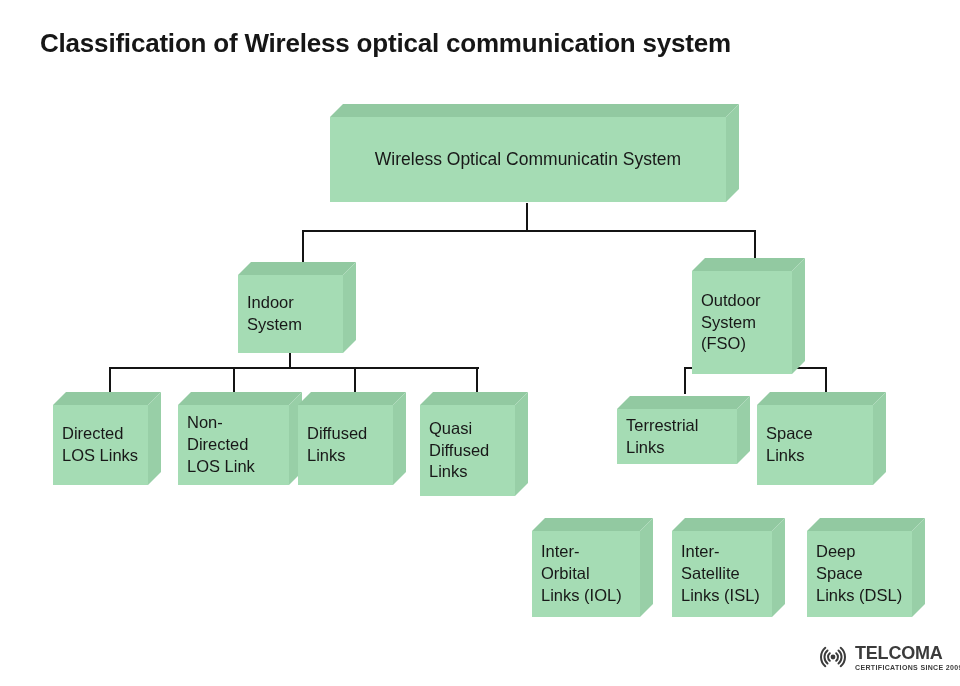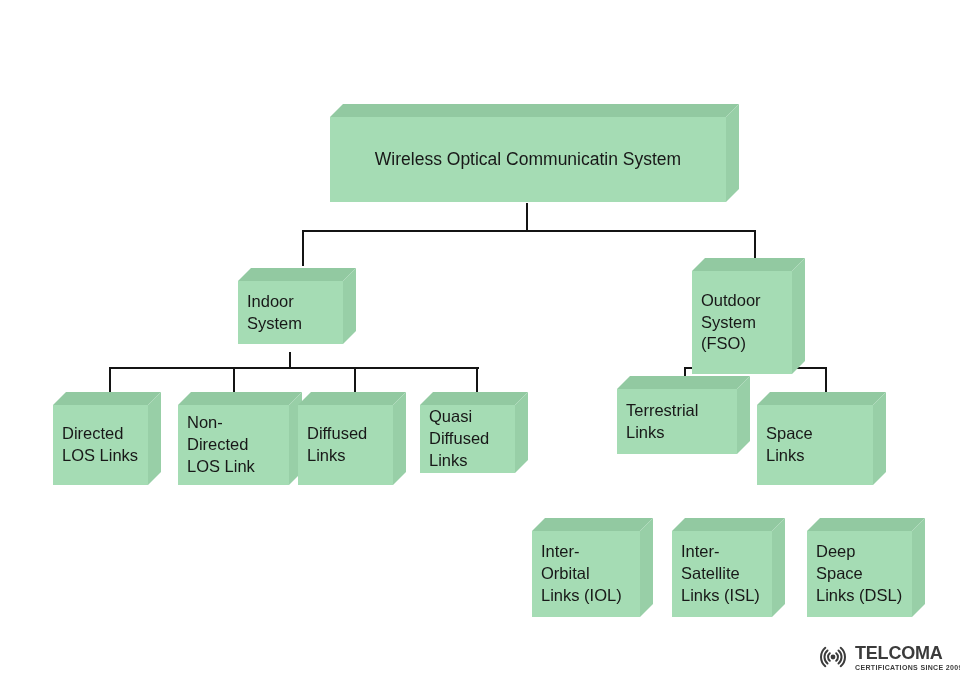--- a/index.html
+++ b/index.html
@@ -34,20 +34,21 @@
   
   .logo{position:absolute;left:813px;top:641px;display:flex;align-items:center;gap:2px;color:var(--logo,#3b3b3b);}
   .logo-name{font-size:18px;font-weight:700;letter-spacing:-0.2px;line-height:1;}
   .logo-tagline{font-size:7px;font-weight:700;letter-spacing:0.35px;margin-top:2px;white-space:pre;}
 </style>
 </head>
 <body>
 
 <div id="canvas">
 
+  <div class="title">Classification of Wireless optical communication system</div>
 
   <div class="cline" style="left:526px;top:203px;width:2px;height:29px;"></div>
   <div class="cline" style="left:302px;top:230px;width:454px;height:2px;"></div>
   <div class="cline" style="left:302px;top:230px;width:2px;height:36px;"></div>
   <div class="cline" style="left:754px;top:230px;width:2px;height:32px;"></div>
 
   <div class="cline" style="left:289px;top:352px;width:2px;height:17px;"></div>
   <div class="cline" style="left:109px;top:367px;width:370px;height:2px;"></div>
   <div class="cline" style="left:109px;top:367px;width:2px;height:27px;"></div>
   <div class="cline" style="left:233px;top:367px;width:2px;height:27px;"></div>
@@ -60,21 +61,21 @@
   <div class="cline" style="left:825px;top:367px;width:2px;height:27px;"></div>
 
   <div class="box centered" style="left:330px;top:104px;width:409px;height:98px;">
     <i class="topface"></i>
     <i class="sideface"></i>
     <div class="face">
       <span>Wireless Optical Communicatin System</span>
     </div>
   </div>
 
-  <div class="box" style="left:238px;top:268px;width:118px;height:76px;">
+  <div class="box" style="left:238px;top:262px;width:118px;height:91px;">
     <i class="topface"></i>
     <i class="sideface"></i>
     <div class="face">
       <span>Indoor
 System</span>
     </div>
   </div>
 
   <div class="box" style="left:692px;top:258px;width:113px;height:116px;">
     <i class="topface"></i>
@@ -107,31 +108,31 @@
 
   <div class="box" style="left:298px;top:392px;width:108px;height:93px;">
     <i class="topface"></i>
     <i class="sideface"></i>
     <div class="face">
       <span>Diffused
 Links</span>
     </div>
   </div>
 
-  <div class="box" style="left:420px;top:392px;width:108px;height:81px;">
+  <div class="box" style="left:420px;top:392px;width:108px;height:104px;">
     <i class="topface"></i>
     <i class="sideface"></i>
     <div class="face">
       <span>Quasi
 Diffused
 Links</span>
     </div>
   </div>
 
-  <div class="box" style="left:617px;top:376px;width:133px;height:78px;">
+  <div class="box" style="left:617px;top:396px;width:133px;height:68px;">
     <i class="topface"></i>
     <i class="sideface"></i>
     <div class="face">
       <span>Terrestrial
 Links</span>
     </div>
   </div>
 
   <div class="box" style="left:757px;top:392px;width:129px;height:93px;">
     <i class="topface"></i>

